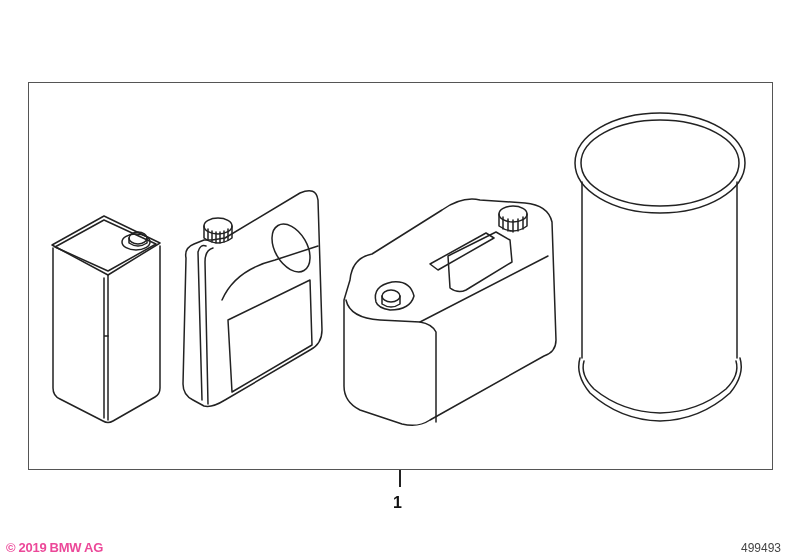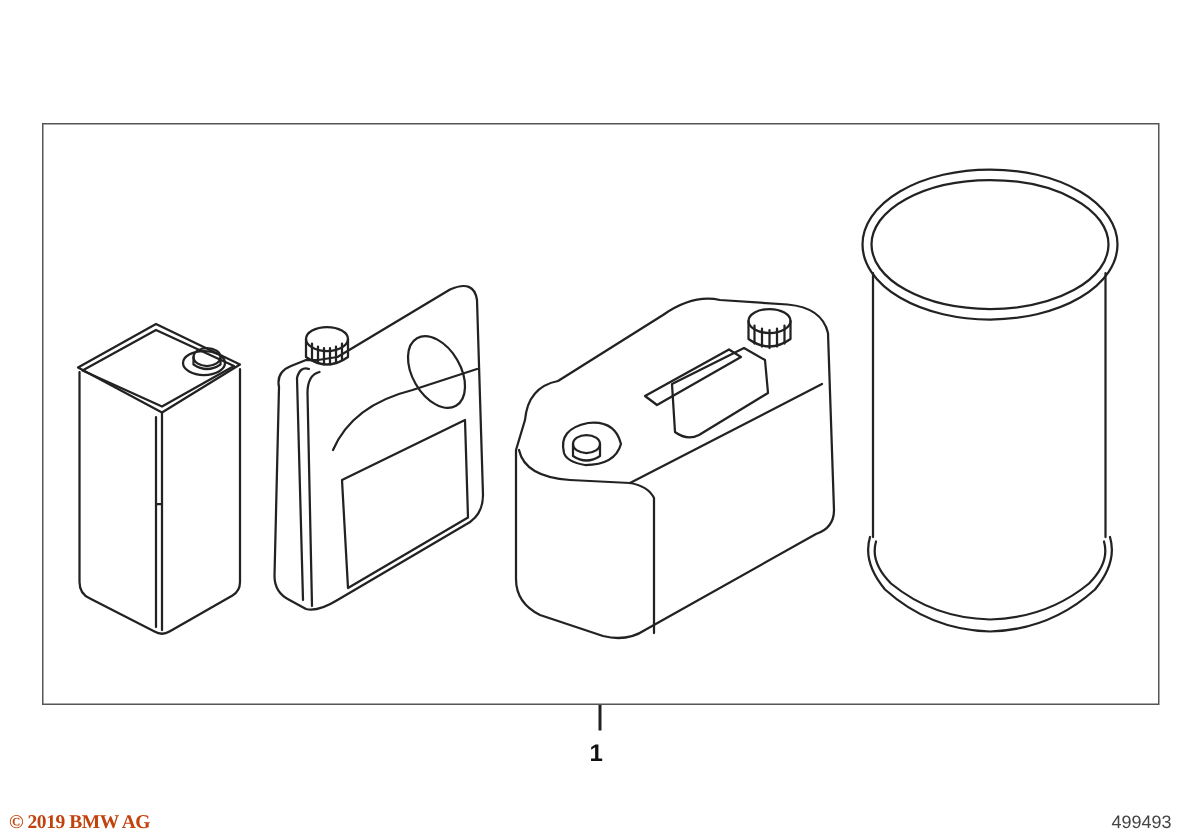--- a/index.html
+++ b/index.html
@@ -1,21 +1,21 @@
 <!DOCTYPE html>
 <html><head>
 <meta charset="utf-8">
 <style>
   html, body { margin:0; padding:0; background:#ffffff; }
   body { width:800px; height:560px; position:relative; overflow:hidden; font-family:"Liberation Sans", sans-serif; }
   .frame { position:absolute; left:28px; top:82px; width:745px; height:388px; border:1.5px solid #555; box-sizing:border-box; }
   svg.art { position:absolute; left:0; top:0; }
   .callout-line { position:absolute; left:399px; top:470px; width:1.5px; height:17px; background:#222; }
   .callout-label { position:absolute; left:393px; top:494px; font-size:16px; font-weight:bold; color:#111; }
-  .copyright { position:absolute; left:6px; top:540px; font-size:13px; font-weight:bold; color:#c2410c; letter-spacing:-0.3px;font-family:Liberation Serif, serif; }
+  .copyright { position:absolute; left:6px; top:540px; font-size:13px; font-weight:bold; color:#ec4899; letter-spacing:-0.3px; }
   .diagram-id { position:absolute; right:19px; top:541px; font-size:12px; color:#444; }
 </style>
 </head>
 <body>
 
 <div class="frame"></div>
 
 <svg class="art" width="800" height="560" viewBox="0 0 800 560" fill="none" stroke="#222" stroke-width="1.5" stroke-linejoin="round" stroke-linecap="round">
 
   <g>

